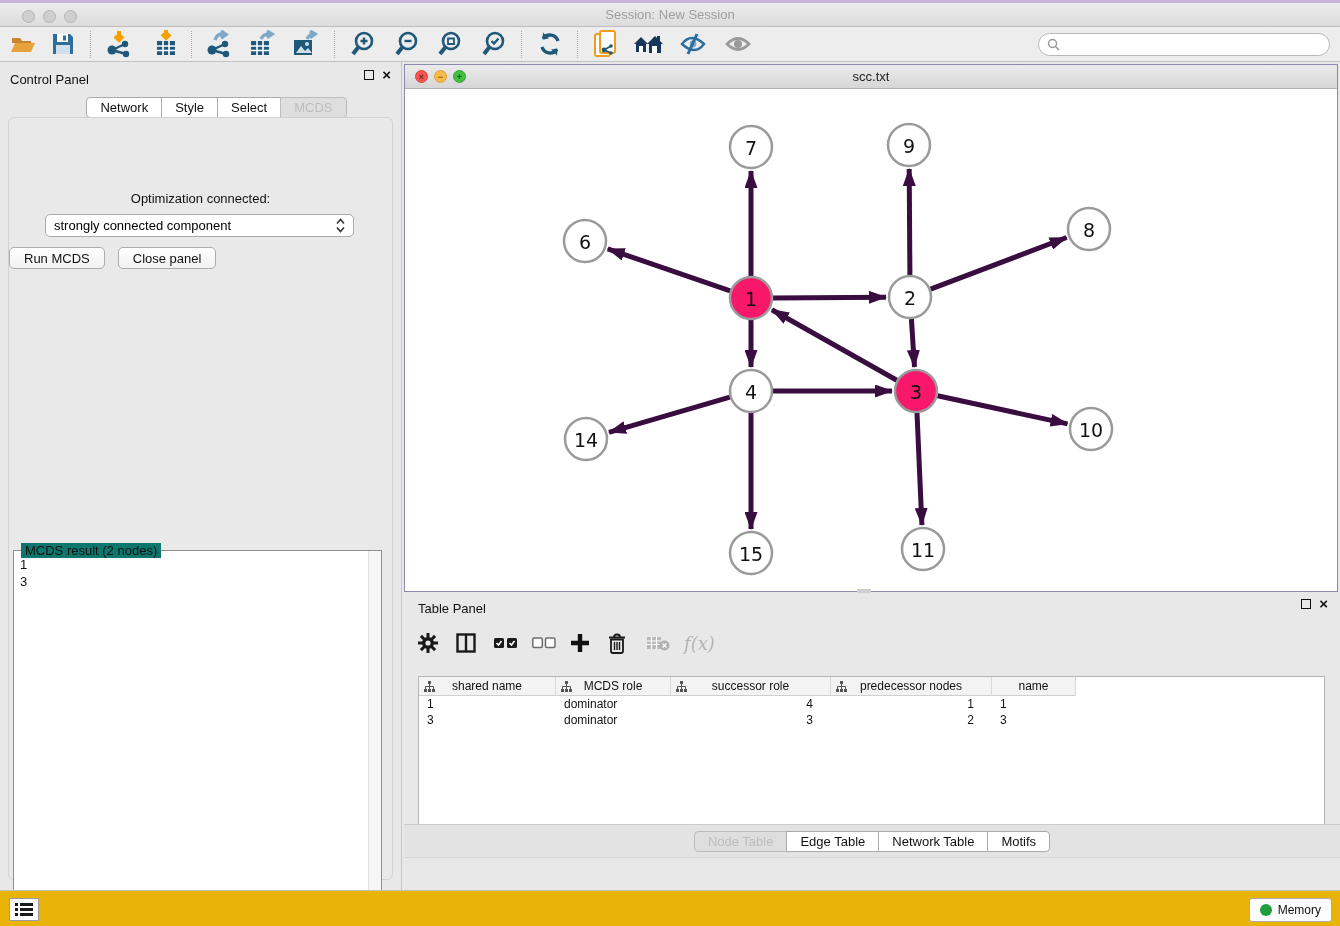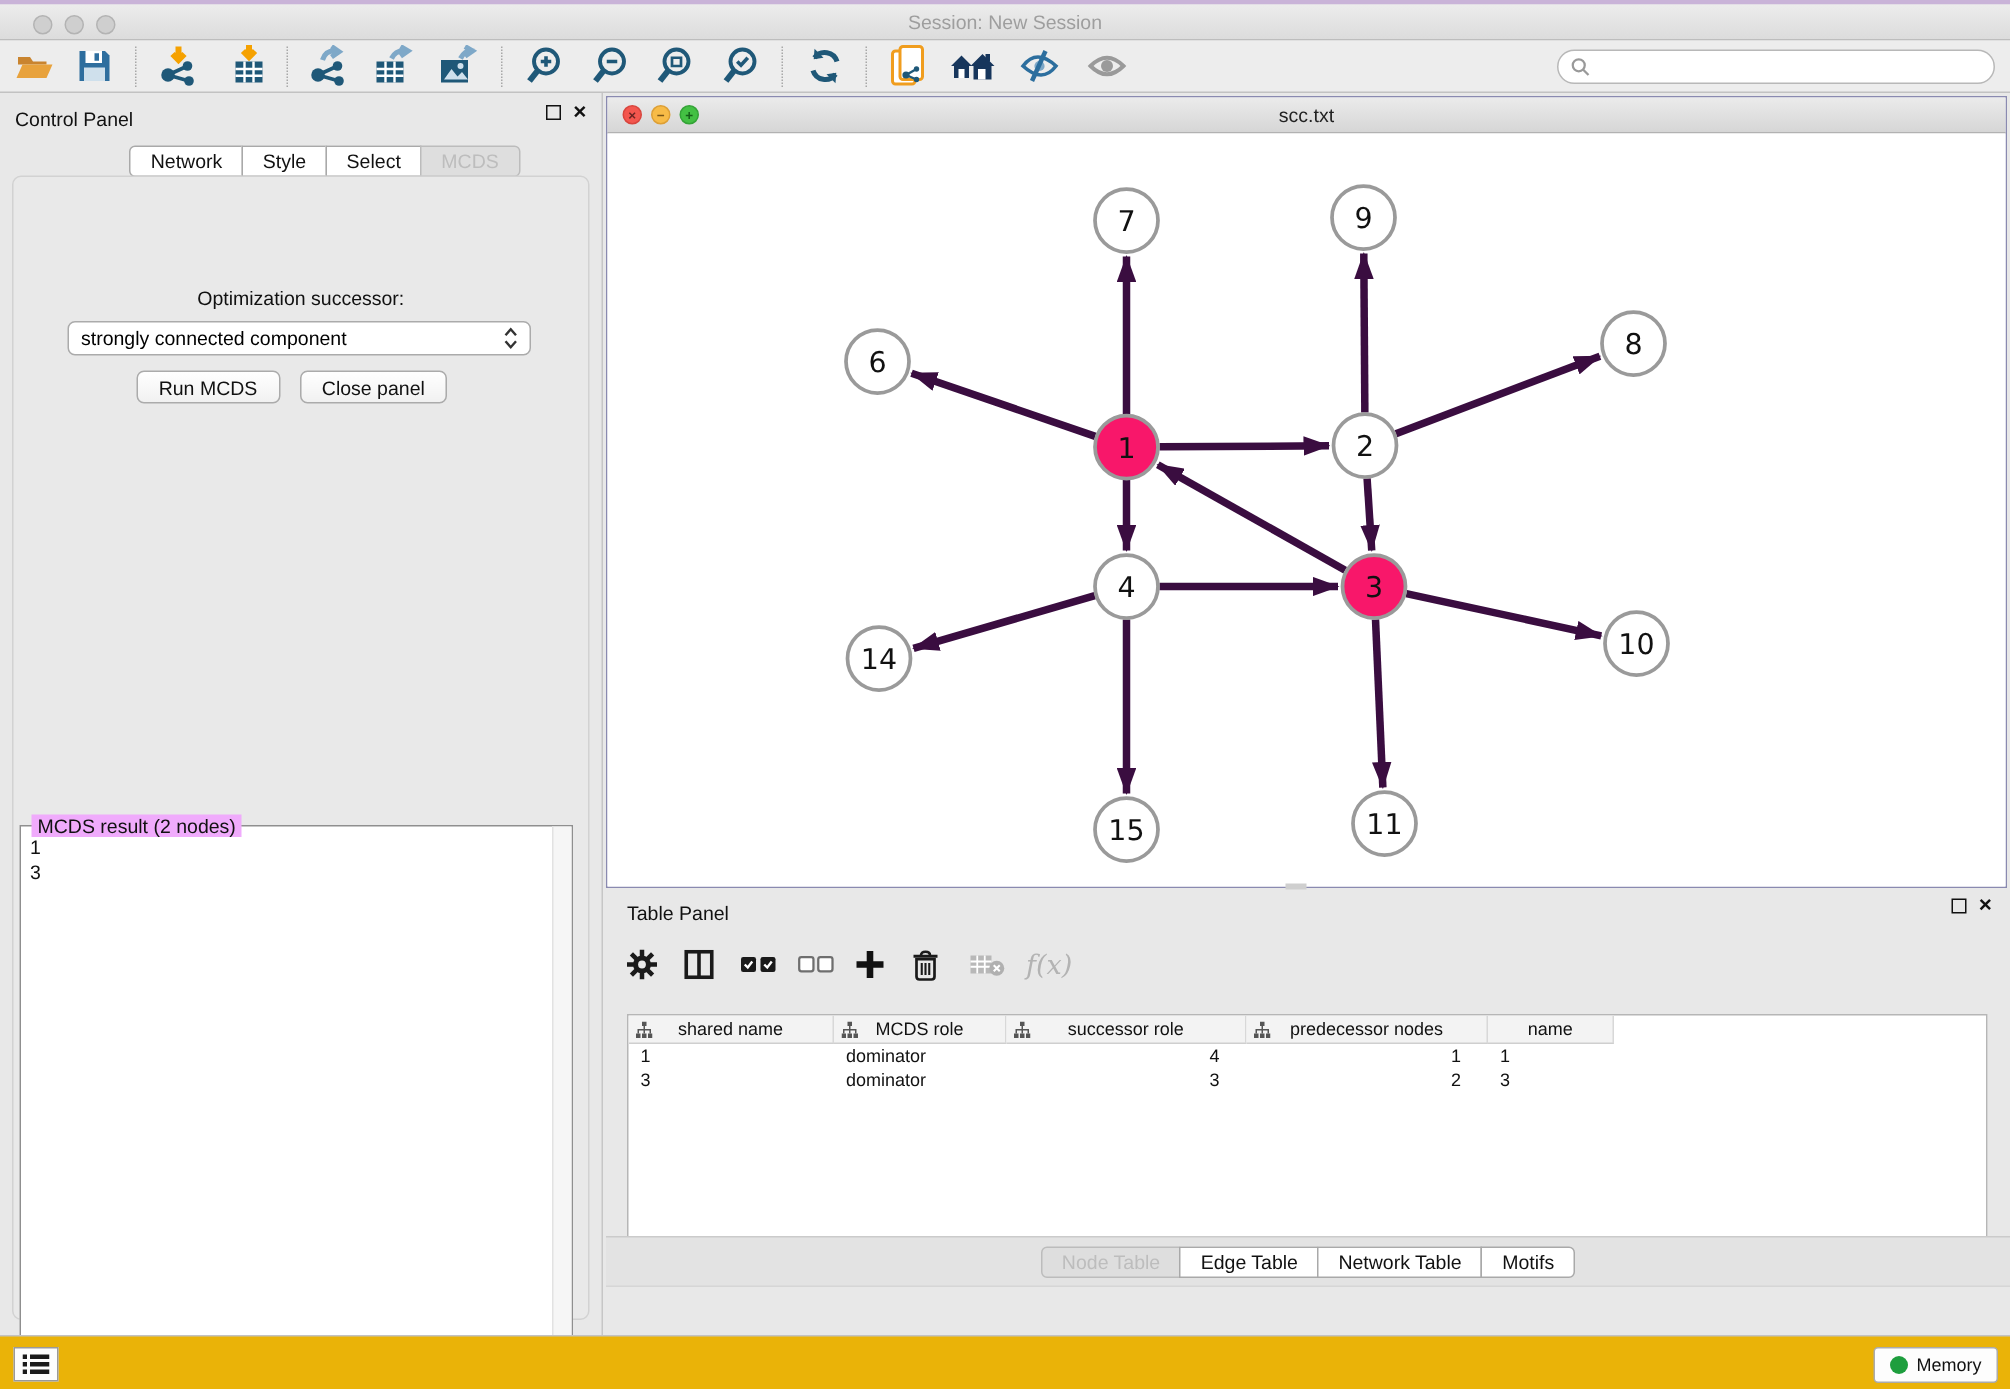--- a/index.html
+++ b/index.html
@@ -39,26 +39,26 @@
     border:1px solid #a9a9a9; margin-left:-1px; color:#111; }
   .tab:first-child { border-radius:4px 0 0 4px; margin-left:0; }
   .tab:last-child { border-radius:0 4px 4px 0; }
   .tab.selected { background:#dedede; color:#bdbdbd; border-color:#bcbcbc; }
   .cp-body { position:absolute; left:8px; right:8px; top:55px; bottom:10px;
     background:#e9e9e9; border:1px solid #d2d2d2; border-radius:6px; }
   .opt-label { position:absolute; left:0; right:0; top:73px; text-align:center; font-size:13px; color:#111; }
   .dropdown { position:absolute; left:36px; right:38px; top:96px; height:23px; background:#fff;
     border:1px solid #ababab; border-radius:5px; display:flex; align-items:center; padding:0 8px; font-size:13px; }
   .dropdown .dd-text { flex:1; }
-  .btnrow { position:absolute; left:0; right:12px; top:129px; display:flex; justify-content:center; gap:13px; }
+  .btnrow { position:absolute; left:0; right:12px; top:129px; display:flex; justify-content:flex-start; gap:13px; }
   .pushbtn { height:22px; padding:0 14px; font-size:13px; color:#111; background:linear-gradient(#ffffff,#f1f1f1);
     border:1px solid #ababab; border-radius:5px; }
   .resultbox { position:absolute; left:4px; right:10px; top:432px; height:374px;
     border:1px solid #8f8f8f; background:#fff; }
-  .result-legend { position:absolute; top:-8px; left:7px; background:#f0abfc; padding:0 4px;
+  .result-legend { position:absolute; top:-8px; left:7px; background:#0f766e; padding:0 4px;
     font-size:13px; color:#111; }
   .result-lines { position:absolute; left:6px; top:5px; font-size:13px; color:#111; line-height:17px; }
   .result-scroll { position:absolute; right:0; top:0; bottom:0; width:13px;
     background:#f6f6f6; border-left:1px solid #e2e2e2; }
 
   
   .network-window { position:absolute; left:404px; top:64px; width:934px; height:528px;
     background:#fff; border:1px solid #8a8ab0; }
   .nw-titlebar { position:absolute; left:0; top:0; width:100%; height:24px;
     background:linear-gradient(#ebebeb,#d6d6d6); border-bottom:1px solid #b2b2b2; }
@@ -269,21 +269,21 @@
       <span class="float-ic"></span>
       <span class="close-ic">×</span>
     </div>
     <div class="tabsrow cp-tabs" id="cp-tabs">
         <div class="tab">Network</div>
         <div class="tab">Style</div>
         <div class="tab">Select</div>
         <div class="tab selected">MCDS</div>
       </div>
     <div class="cp-body">
-      <div class="opt-label">Optimization successor:</div>
+      <div class="opt-label">Optimization connected:</div>
       <div class="dropdown">
         <span class="dd-text">strongly connected component</span>
         <svg width="9" height="15" viewBox="0 0 9 15">
           <path d="M1 5.5 L4.5 1.5 L8 5.5" stroke="#333" stroke-width="1.6" fill="none"></path>
           <path d="M1 9.5 L4.5 13.5 L8 9.5" stroke="#333" stroke-width="1.6" fill="none"></path>
         </svg>
       </div>
       <div class="btnrow">
         <button class="pushbtn">Run MCDS</button>
         <button class="pushbtn">Close panel</button>

